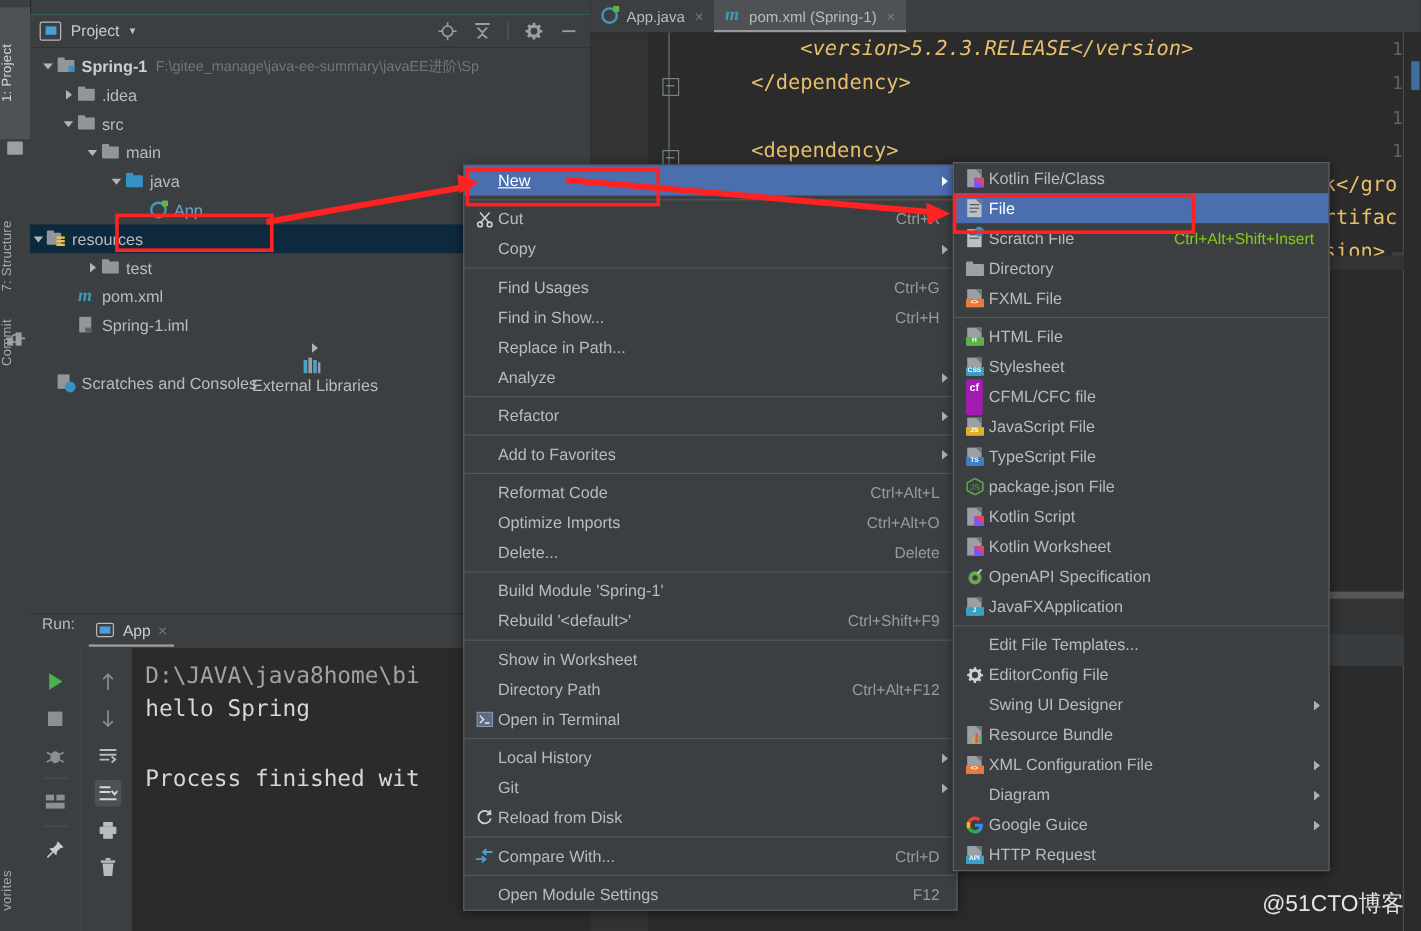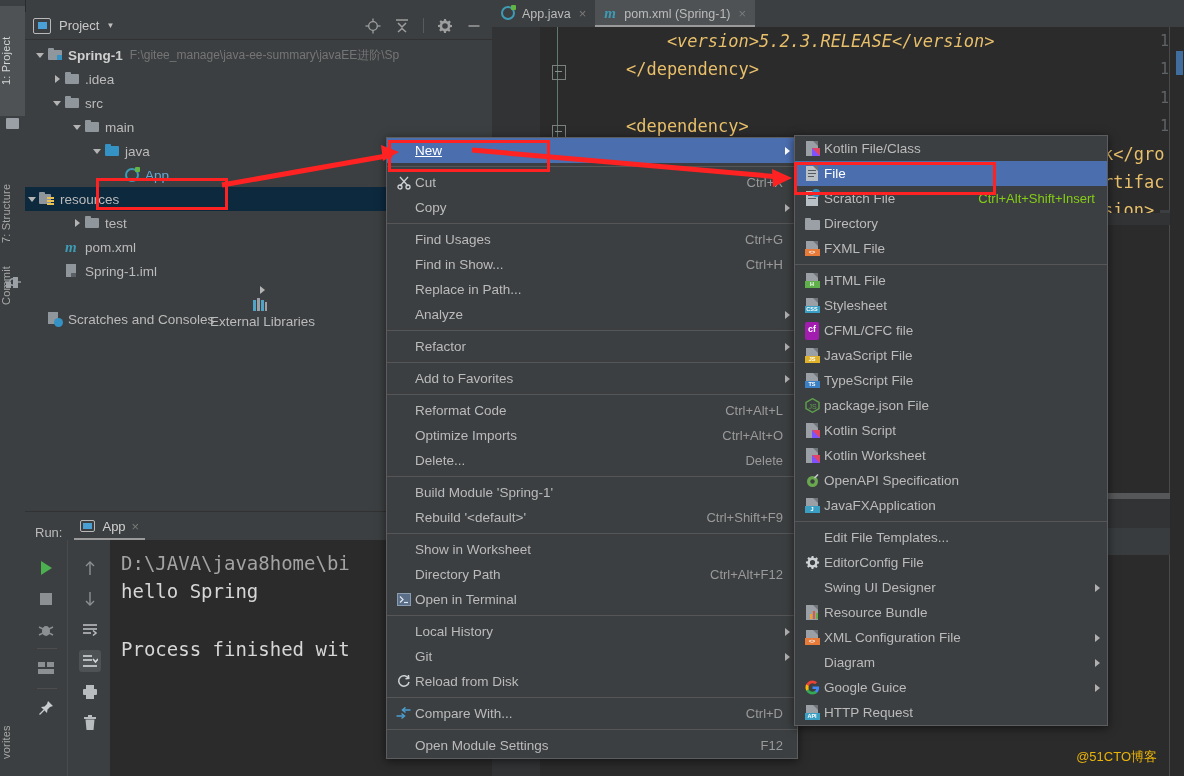--- a/index.html
+++ b/index.html
@@ -50,21 +50,21 @@
   .etab.active:after{content:"";position:absolute;left:0;right:0;bottom:0;height:2px;background:#9a9a9a;}
   .etab .x{color:#7a7a7a;font-size:13px;margin-left:2px;}
   .code-area{position:absolute;left:0;top:27px;right:0;bottom:0;background:#2b2b2b;overflow:hidden;}
   .gutter{position:absolute;left:0;top:0;width:48px;height:100%;background:#313335;}
   .gutter-num{position:absolute;right:6px;color:#606366;font-family:"DejaVu Sans Mono",monospace;font-size:15px;}
   .code-line{position:absolute;left:0;font-family:"DejaVu Sans Mono",monospace;font-size:17px;white-space:pre;letter-spacing:0px;}
   .tag{color:#e8bf6a;}
 
   
   .runpanel{position:absolute;left:25px;top:511px;width:467px;bottom:0;background:#3c3f41;border-top:1px solid #323232;}
-  .run-header{height:28px;display:flex;align-items:flex-end;padding-left:10px;gap:8px;}
+  .run-header{height:28px;display:flex;align-items:flex-start;padding-left:10px;gap:8px;}
   .run-label{font-size:13px;color:#bbbbbb;}
   .run-tab{display:flex;align-items:center;gap:6px;padding:0 10px;height:27px;position:relative;font-size:13px;color:#d0d0d0;}
   .run-tab:after{content:"";position:absolute;left:4px;right:4px;bottom:0;height:2px;background:#9a9a9a;}
   .run-gutter1{position:absolute;left:0;top:28px;width:42px;bottom:0;background:#3c3f41;}
   .run-gutter2{position:absolute;left:42px;top:28px;width:43px;bottom:0;background:#3c3f41;border-left:1px solid #4a4a4a;}
   .runbtn{position:absolute;left:50%;transform:translateX(-50%);width:22px;height:22px;display:flex;align-items:center;justify-content:center;}
   .runbtn.active{background:#4e5254;border-radius:3px;}
   .console{position:absolute;left:85px;top:28px;right:0;bottom:0;background:#2b2b2b;overflow:hidden;}
   .cline{position:absolute;left:11px;font-family:"DejaVu Sans Mono",monospace;font-size:19px;white-space:pre;}
   .cgray{color:#a3a3a3;}
@@ -97,21 +97,21 @@
   .fico{width:15px;height:15px;position:relative;}
   .fico .sheet{position:absolute;left:1px;top:0;width:12px;height:15px;background:#9aa0a6;}
   .fico .corner{position:absolute;right:2px;top:0;width:0;height:0;border-left:5px solid transparent;border-top:5px solid #6e7479;}
   .fico .chip{position:absolute;left:0;bottom:0;height:7px;width:15px;display:flex;align-items:center;justify-content:center;
               font-size:5.5px;font-weight:bold;color:#fff;font-family:"Liberation Sans",sans-serif;line-height:7px;}
 
   
   .redbox{position:absolute;border:3px solid #ff2222;z-index:60;pointer-events:none;}
   .annot{position:absolute;inset:0;z-index:58;pointer-events:none;}
 
-  .wm{position:absolute;right:27px;bottom:10px;color:#eab308;font-size:13px;z-index:70;}
+  .wm{position:absolute;right:14px;bottom:10px;color:#e5e5e5;font-size:19px;z-index:70;}
 </style>
 </head>
 <body>
 
 <div class="app">
 
   <div class="vtabs">
     <div class="vtab sel" style="top:6px;height:110px;">
       <span>1: Project</span>
     </div>
@@ -692,21 +692,21 @@
             <span class="sheet"></span>
             <span class="corner"></span>
           <span class="chip" style="background:#3b9fc4;">CSS</span>
           </span>
       </span>
       <span class="stext">Stylesheet</span>
     </div>
 
     <div class="si">
       <span class="sic">
-        <span style="position:relative;display:inline-block;width:14px;height:18px;background:#a21caf;border-radius:2px;">
+        <span style="position:relative;display:inline-block;width:14px;height:30px;background:#a21caf;border-radius:2px;">
           <span style="position:absolute;left:3px;top:1px;color:#fff;font-size:9px;font-weight:bold;line-height:13px;">cf</span>
         </span>
       </span>
       <span class="stext">CFML/CFC file</span>
     </div>
 
     <div class="si">
       <span class="sic">
         <span class="fico">
             <span class="sheet"></span>

